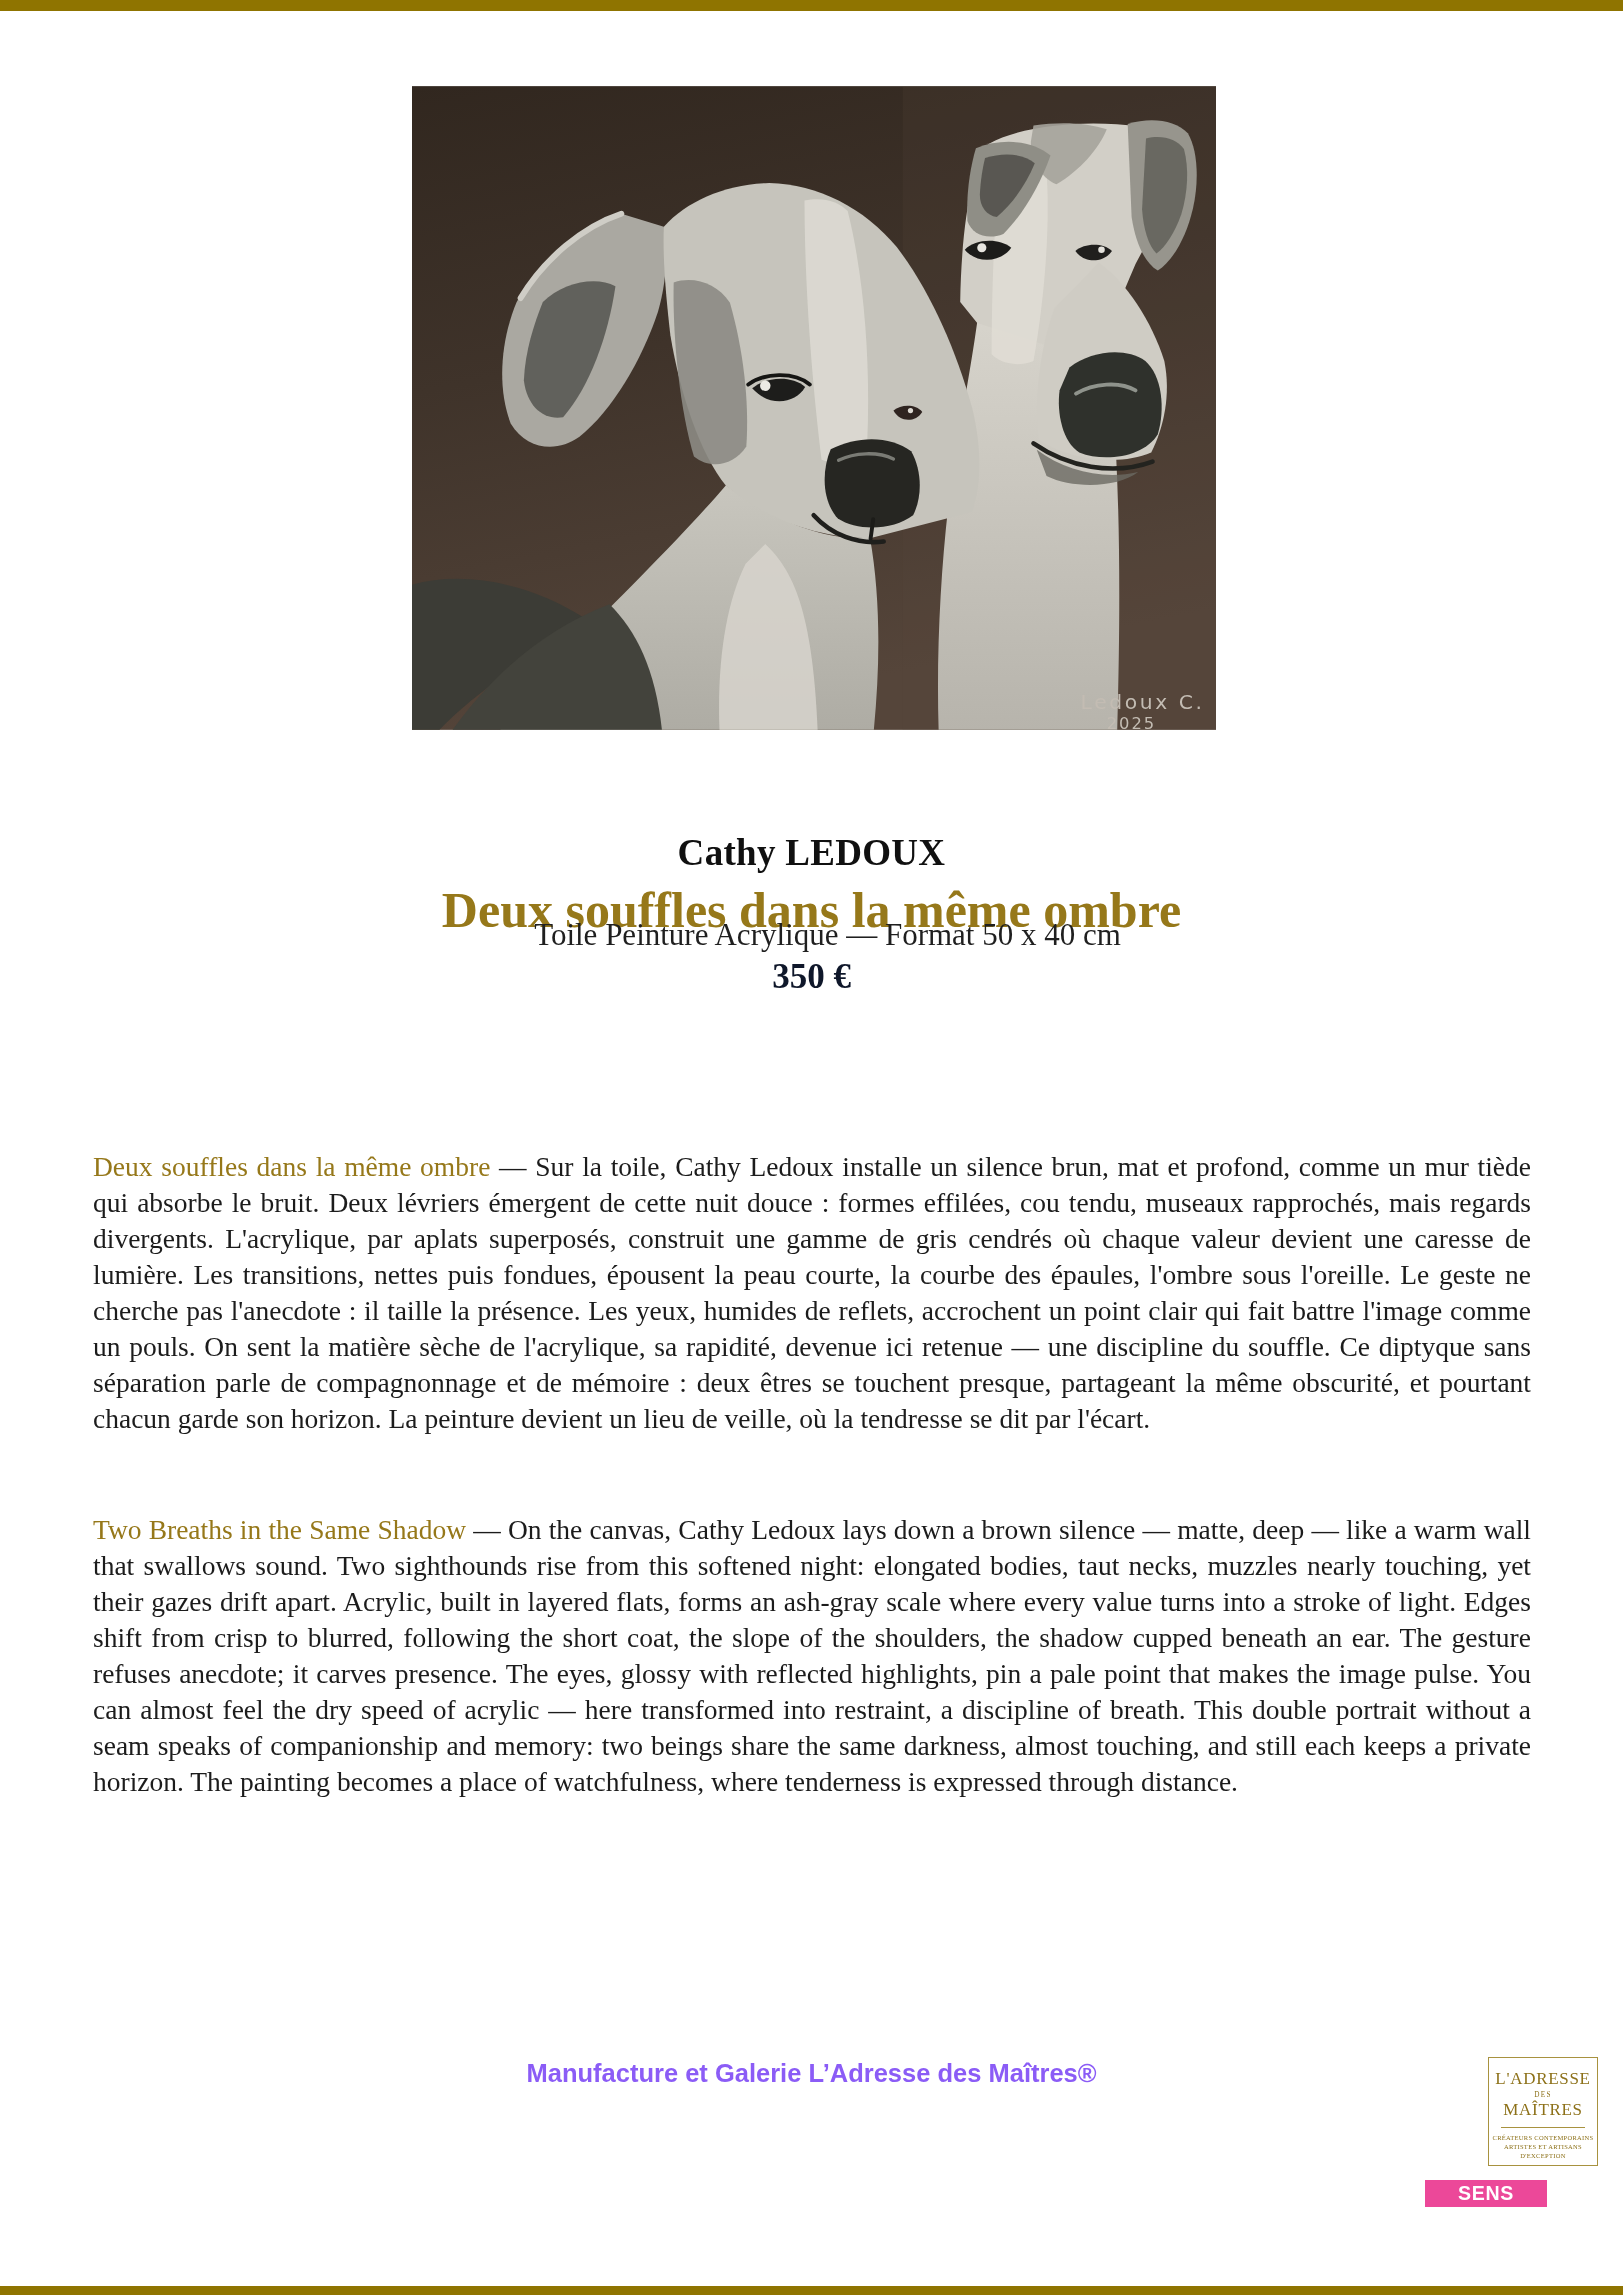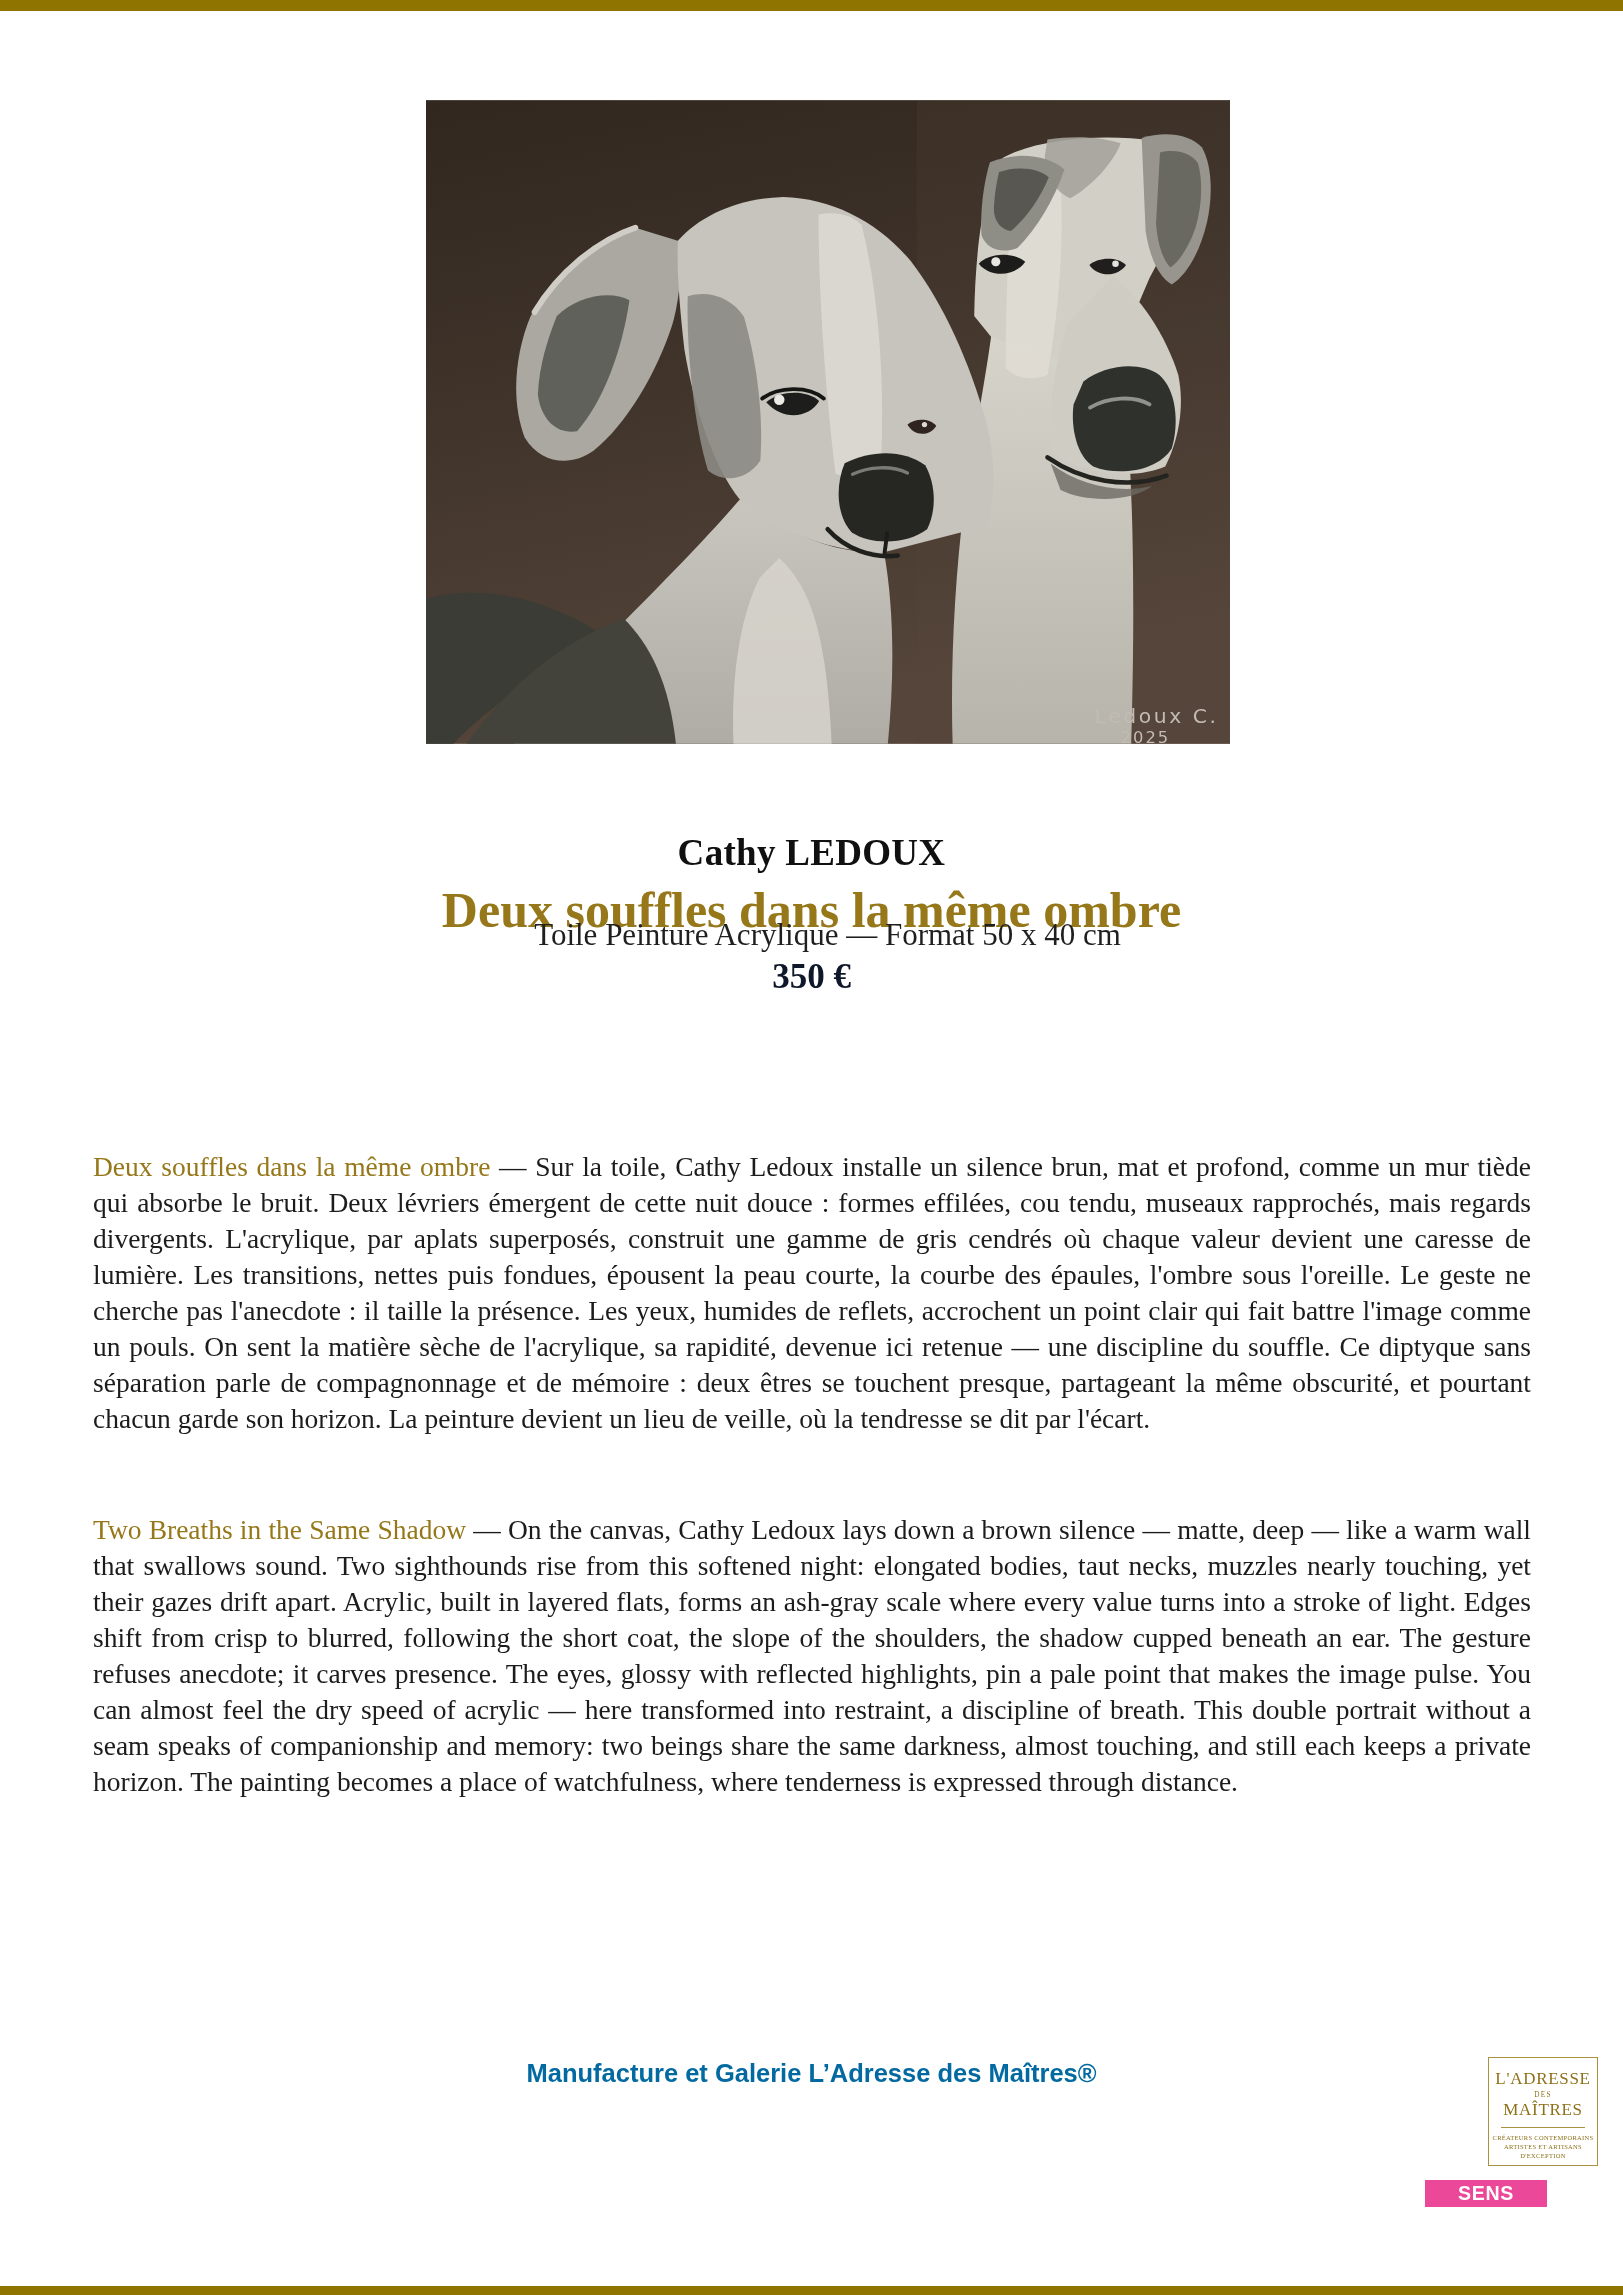--- a/index.html
+++ b/index.html
@@ -12,21 +12,21 @@
     overflow:hidden;
   }
   .gold-bar{
     position:absolute;left:0;width:1623px;background:#8f7400;
   }
   .gold-bar.top{top:0;height:10.5px;}
   .gold-bar.bottom{top:2286px;height:9.8px;}
 
   
   .painting{
-    position:absolute;left:410px;top:84px;width:804px;height:644px;margin:16px;
+    position:absolute;left:410px;top:84px;width:804px;height:644px;margin:2px;
   }
   .painting svg{display:block;width:100%;height:100%;}
 
   
   .artist-name{
     position:absolute;left:0;top:800px;width:1623px;text-align:center;
     font-size:37px;font-weight:bold;color:#101010;letter-spacing:0.3px;
   }
   .artwork-title{
     position:absolute;left:0;top:847px;width:1623px;text-align:center;
@@ -51,21 +51,21 @@
   .desc.en{top:1512px;}
   .desc p{margin:0;}
   .desc .lead{color:#96781a;}
 
   
   .footer-block{
     position:absolute;left:0;top:2059px;width:1623px;text-align:center;
     font-family:"Liberation Sans", sans-serif;
   }
   .footer-line{display:block;}
-  .footer-line.gallery{font-size:25.5px;line-height:29.4px;font-weight:bold;color:#0369a1;}
+  .footer-line.gallery{font-size:25.5px;line-height:29.4px;font-weight:bold;color:#8b5cf6;}
   .footer-line.contact{font-size:25px;line-height:29.4px;color:#111111;}
   .footer-line.tagline{font-size:25.5px;line-height:29.4px;font-weight:bold;color:#8f7400;}
   .footer-line.address{font-size:23.6px;line-height:29.4px;color:#111111;}
 
   
   .logo-box{
     position:absolute;left:1488px;top:2057px;width:110px;height:109px;
     box-sizing:border-box;border:0.7px solid #a8923f;background:#ffffff;
     text-align:center;color:#8d7119;font-family:"Liberation Serif", serif;
   }

